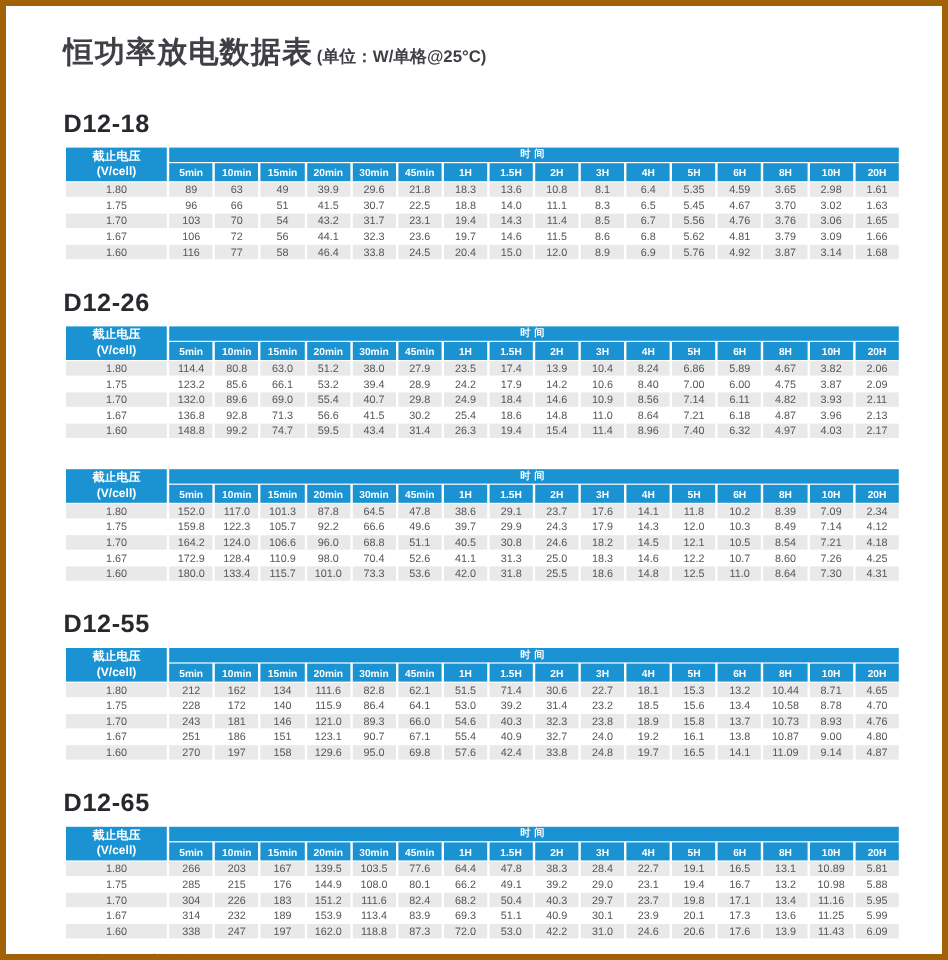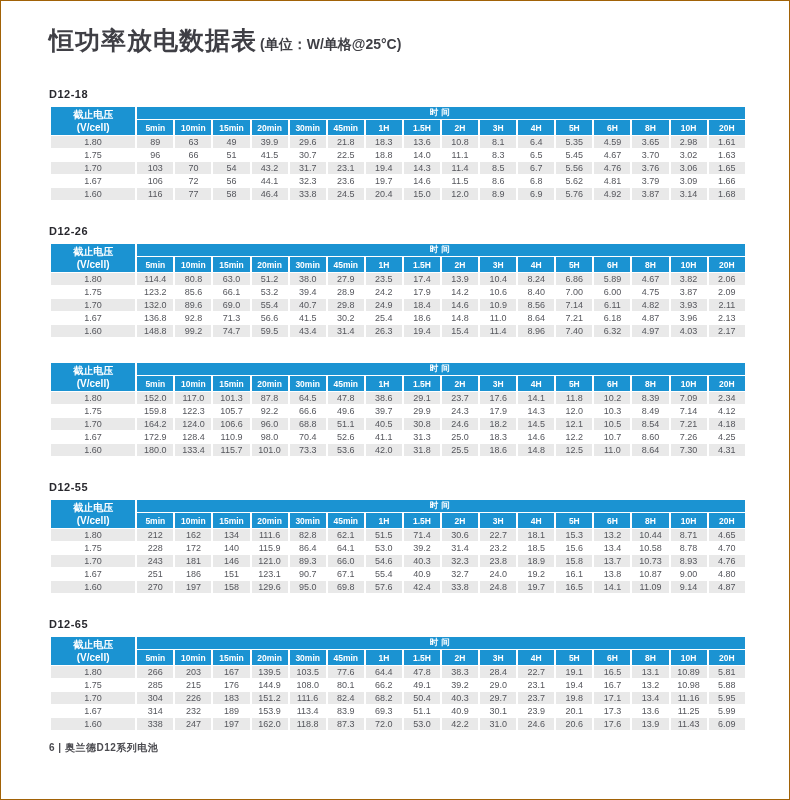--- a/index.html
+++ b/index.html
@@ -5,36 +5,36 @@
   :root{
     --blue:#1b93d2;
     --rowgray:#e9e9e9;
     --ink:#3f3f45;
     --cell-ink:#55565c;
   }
   *{box-sizing:border-box;}
   html,body{margin:0;padding:0;background:#fafafa;}
   .page{
     width:790px;height:800px;background:#ffffff;
-    border:1px solid #a16207;
+    border:5px solid #a16207;
     padding:24px 44px 0 48px;
     font-family:"Liberation Sans","DejaVu Sans",sans-serif;
     overflow:hidden;position:relative;
   }
   .page-header h1{
     margin:0;font-size:25px;font-weight:bold;color:var(--ink);
     letter-spacing:1px;line-height:1.2;
   }
   .page-header .unit{
     font-size:14px;letter-spacing:0;margin-left:3px;font-weight:bold;color:var(--ink);
   }
   .tbl-section{margin-top:24px;}
   .tbl-section:first-of-type{margin-top:33px;}
   .tbl-title{
-    margin:16px 0 6px 0;font-size:11px;font-weight:bold;color:#28282e;letter-spacing:0.5px;
+    margin:16px 0 6px 0;font-size:21px;font-weight:bold;color:#28282e;letter-spacing:0.5px;
   }
   table.data-table{
     width:698px;table-layout:fixed;
     border-collapse:separate;border-spacing:2px 1px;
   }
   col.col-cut{width:84px;}
   col.col-t{width:36px;}
   th{
     background:var(--blue);color:#ffffff;font-weight:bold;
     font-size:8.5px;text-align:center;padding:0;overflow:hidden;

